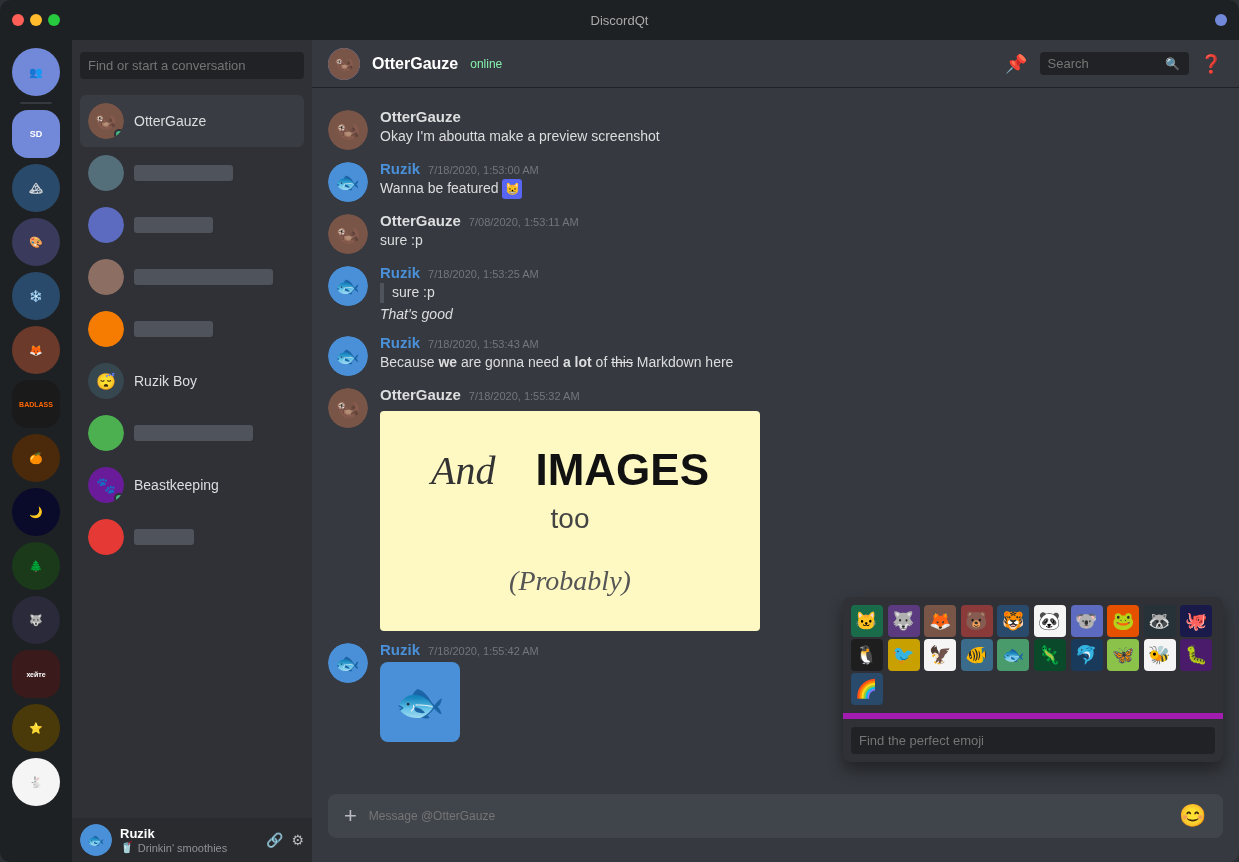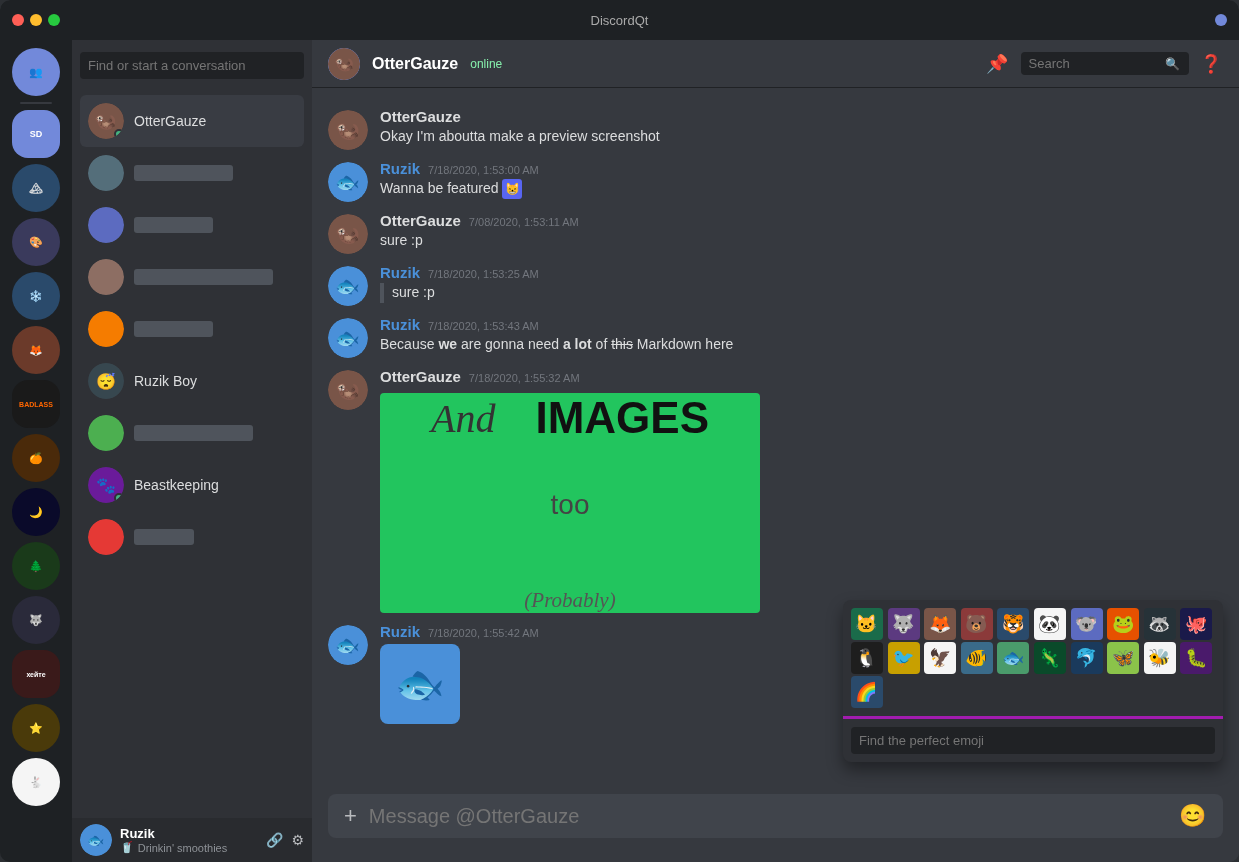--- a/index.html
+++ b/index.html
@@ -203,21 +203,21 @@
       gap: 12px;
     }
     .pin-icon { color: #b9bbbe; font-size: 18px; cursor: pointer; }
     .search-box {
       background: #202225;
       border-radius: 4px;
       display: flex;
       align-items: center;
       padding: 4px 8px;
       gap: 8px;
-      width: 168px;
+      width: 149px;
     }
     .search-box input {
       background: transparent;
       border: none;
       color: #dcddde;
       font-size: 13px;
       outline: none;
       width: 100%;
     }
     .help-icon { color: #b9bbbe; font-size: 18px; cursor: pointer; }
@@ -255,27 +255,27 @@
     .msg-text.italic { font-style: italic; }
     .blockquote {
       border-left: 4px solid #4f545c;
       padding-left: 8px;
       margin: 2px 0;
     }
 
     
     .msg-image-container {
       margin-top: 8px;
-      background: #22c55e;
+      background: #fef9c3;
       border-radius: 4px;
       width: 380px;
       height: 220px;
       display: flex;
       align-items: center;
-      justify-content: space-between;
+      justify-content: center;
       flex-direction: column;
       gap: 8px;
     }
     .msg-image-line1 {
       display: flex;
       align-items: center;
       gap: 16px;
     }
 
     
@@ -302,21 +302,21 @@
       border-radius: 4px;
       background: #36393f;
       display: flex;
       align-items: center;
       justify-content: center;
       font-size: 18px;
       cursor: pointer;
     }
     .emoji-search-bar {
       padding: 8px;
-      border-top: 3px solid #a21caf;
+      border-top: 6px solid #a21caf;
     }
     .emoji-search-input {
       width: 100%;
       background: #202225;
       border: none;
       border-radius: 4px;
       padding: 6px 8px;
       color: #dcddde;
       font-size: 13px;
       outline: none;
@@ -335,21 +335,21 @@
       padding: 0 16px;
       gap: 12px;
       height: 44px;
     }
     .input-plus { color: #b9bbbe; font-size: 22px; cursor: pointer; }
     .message-input {
       flex: 1;
       background: transparent;
       border: none;
       color: #dcddde;
-      font-size: 20px;
+      font-size: 12px;
       outline: none;
     }
     .emoji-button { color: #fcc21b; font-size: 22px; cursor: pointer; }
 
     
     .messages-area::-webkit-scrollbar { width: 6px; }
     .messages-area::-webkit-scrollbar-track { background: transparent; }
     .messages-area::-webkit-scrollbar-thumb { background: #202225; border-radius: 3px; }
 
     
@@ -581,20 +581,21 @@
           <div style="width:100%;height:100%;background:#4a90d9;border-radius:50%;display:flex;align-items:center;justify-content:center;font-size:20px;">🐟</div>
         </div>
         <div class="msg-content">
           <div class="msg-header">
             <span class="msg-username" style="color:#4a90d9;">Ruzik</span>
             <span class="msg-timestamp">7/18/2020, 1:53:25 AM</span>
           </div>
           <div class="blockquote">
             <div class="msg-text">sure :p</div>
           </div>
+          <div class="msg-text italic"><em>That's</em> good</div>
         </div>
       </div>
 
       <div class="message-group">
         <div class="msg-avatar">
           <div style="width:100%;height:100%;background:#4a90d9;border-radius:50%;display:flex;align-items:center;justify-content:center;font-size:20px;">🐟</div>
         </div>
         <div class="msg-content">
           <div class="msg-header">
             <span class="msg-username" style="color:#4a90d9;">Ruzik</span>
@@ -615,21 +616,21 @@
             <span class="msg-username otter">OtterGauze</span>
             <span class="msg-timestamp">7/18/2020, 1:55:32 AM</span>
           </div>
 
           <div class="msg-image-container">
             <div class="msg-image-line1">
               <span style="font-size:40px;font-style:italic;color:#333;font-family:Georgia,serif;">And</span>
               <span style="font-size:44px;font-weight:900;color:#111;font-family:Arial,sans-serif;margin-left:24px;">IMAGES</span>
             </div>
             <div style="color:#444;font-size:28px;font-family:Liberation Sans, sans-serif;">too</div>
-            <div style="color:#555;font-size:21px;font-style:italic;font-family:Georgia,serif;margin-top:22px;">(Probably)</div>
+            <div style="color:#555;font-size:28px;font-style:italic;font-family:Georgia,serif;margin-top:22px;">(Probably)</div>
           </div>
         </div>
 
         <div class="emoji-picker">
           <div class="emoji-picker-grid">
             <div class="emoji-cell" style="background:#1a6b4a;">🐱</div>
             <div class="emoji-cell" style="background:#5c3a80;">🐺</div>
             <div class="emoji-cell" style="background:#795548;">🦊</div>
             <div class="emoji-cell" style="background:#8b3a3a;">🐻</div>
             <div class="emoji-cell" style="background:#2a4a6b;">🐯</div>

